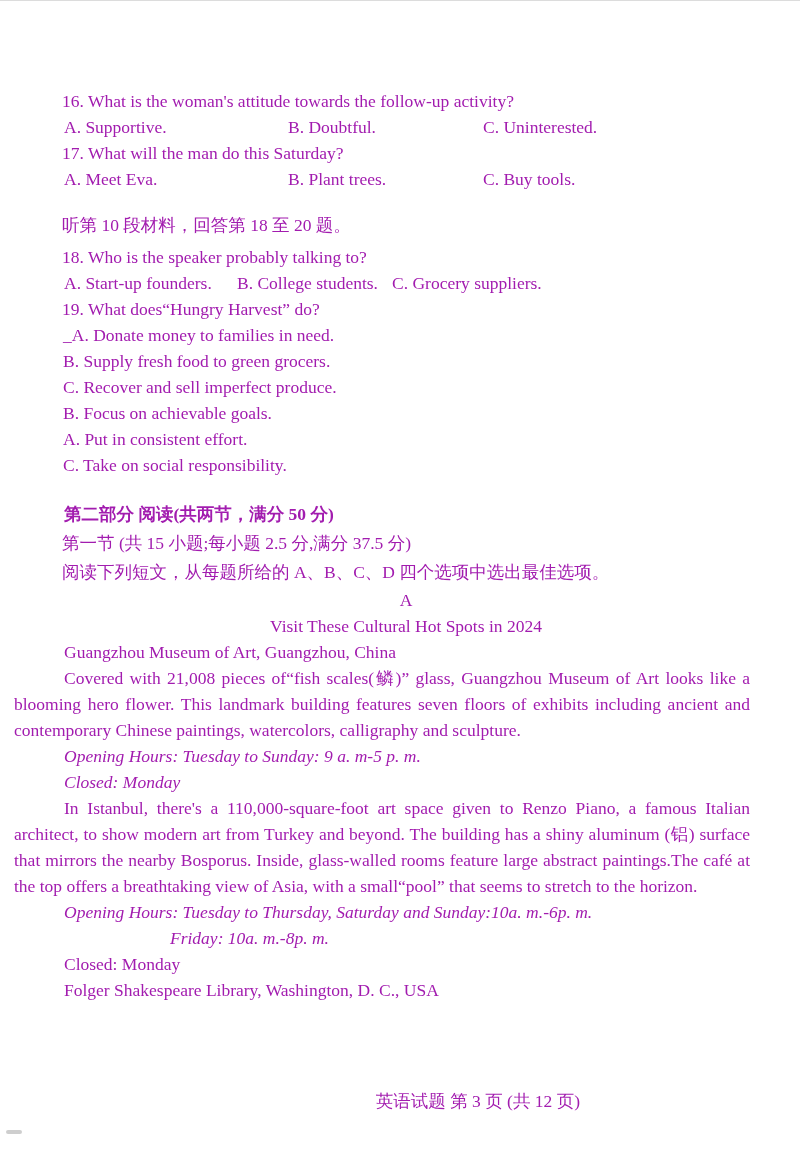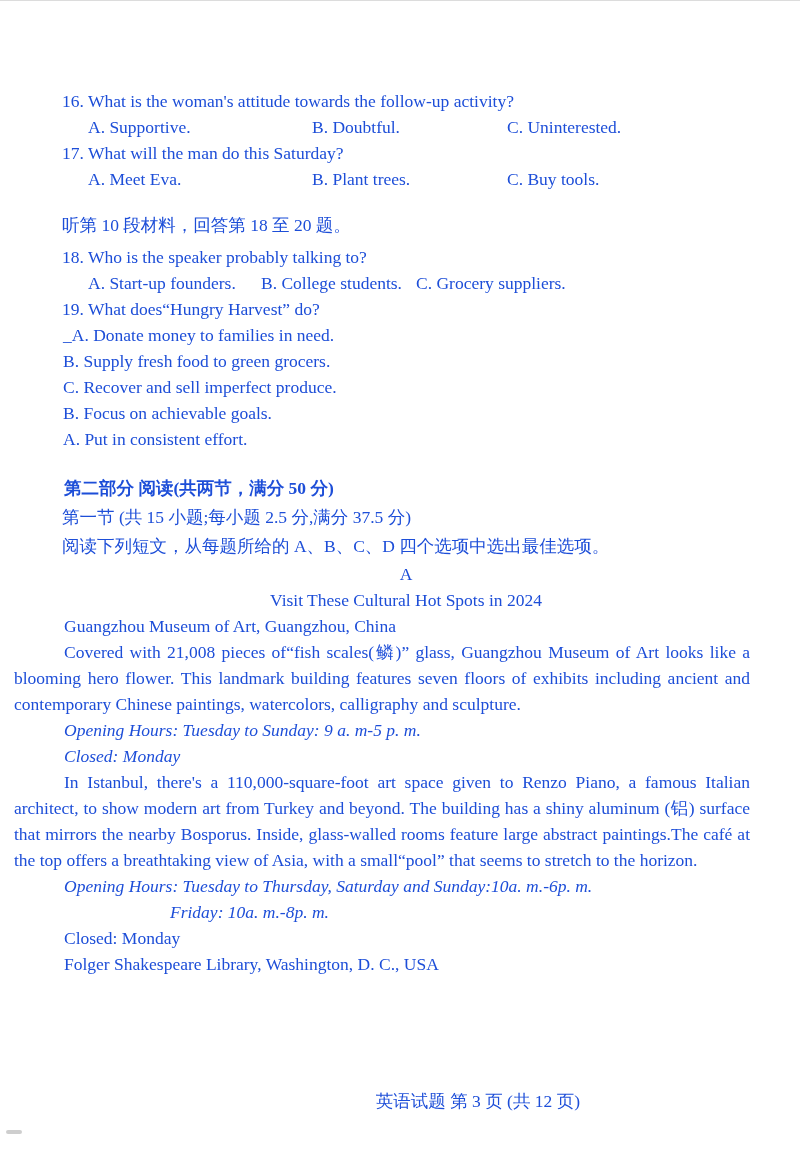--- a/index.html
+++ b/index.html
@@ -6,34 +6,34 @@
   html, body { margin: 0; padding: 0; background: #ffffff; }
   .page {
     position: relative;
     width: 800px;
     height: 1150px;
     background: #ffffff;
     overflow: hidden;
     font-family: "Liberation Serif", "DejaVu Serif", serif;
     font-size: 17.5px;
     line-height: 26px;
-    color: #1d4ed8;
+    color: #a21caf;
   }
   .scan-top {
     position: absolute; top: 0; left: 0; right: 0;
     height: 1px; background: #dcdcdc;
   }
   .scan-mark {
     position: absolute; left: 6px; top: 1130px;
     width: 16px; height: 4px; background: #bdbdbd;
     border-radius: 2px; opacity: .75;
   }
   .content { padding: 88px 50px 0 62px; }
   p { margin: 0; }
-  .optrow { padding-left: 2px; margin-left: 24px; }
+  .optrow { padding-left: 2px; }
   .optrow span { display: inline-block; }
   .w224 { width: 224px; }
   .w195 { width: 195px; }
   .w173 { width: 173px; }
   .w155 { width: 155px; }
   .optline { padding-left: 1px; }
   .cn-note { margin-top: 20px; margin-bottom: 6px; }
   .part-title { font-weight: bold; margin-top: 22px; line-height: 29px; padding-left: 2px; }
   .cn-line { line-height: 29px; }
   .center { text-align: center; }
@@ -65,20 +65,21 @@
     <p class="q">18. Who is the speaker probably talking to?</p>
     <p class="optrow"><span class="w173">A. Start-up founders.</span><span class="w155">B. College students.</span><span>C. Grocery suppliers.</span></p>
 
     <p class="q">19. What does“Hungry Harvest” do?</p>
     <p class="optline">_A. Donate money to families in need.</p>
     <p class="optline">B. Supply fresh food to green grocers.</p>
     <p class="optline">C. Recover and sell imperfect produce.</p>
 
     <p class="optline">B. Focus on achievable goals.</p>
     <p class="optline">A. Put in consistent effort.</p>
+    <p class="optline">C. Take on social responsibility.</p>
 
     <p class="part-title">第二部分 阅读(共两节，满分 50 分)</p>
     <p class="cn-line">第一节 (共 15 小题;每小题 2.5 分,满分 37.5 分)</p>
     <p class="cn-line">阅读下列短文，从每题所给的 A、B、C、D 四个选项中选出最佳选项。</p>
 
     <p class="center">A</p>
     <p class="center">Visit These Cultural Hot Spots in 2024</p>
 
     <p class="heading">Guangzhou Museum of Art, Guangzhou, China</p>
     <p class="para">Covered with 21,008 pieces of“fish scales(鳞)” glass, Guangzhou Museum of Art looks like a blooming hero flower. This landmark building features seven floors of exhibits including ancient and contemporary Chinese paintings, watercolors, calligraphy and sculpture.</p>

